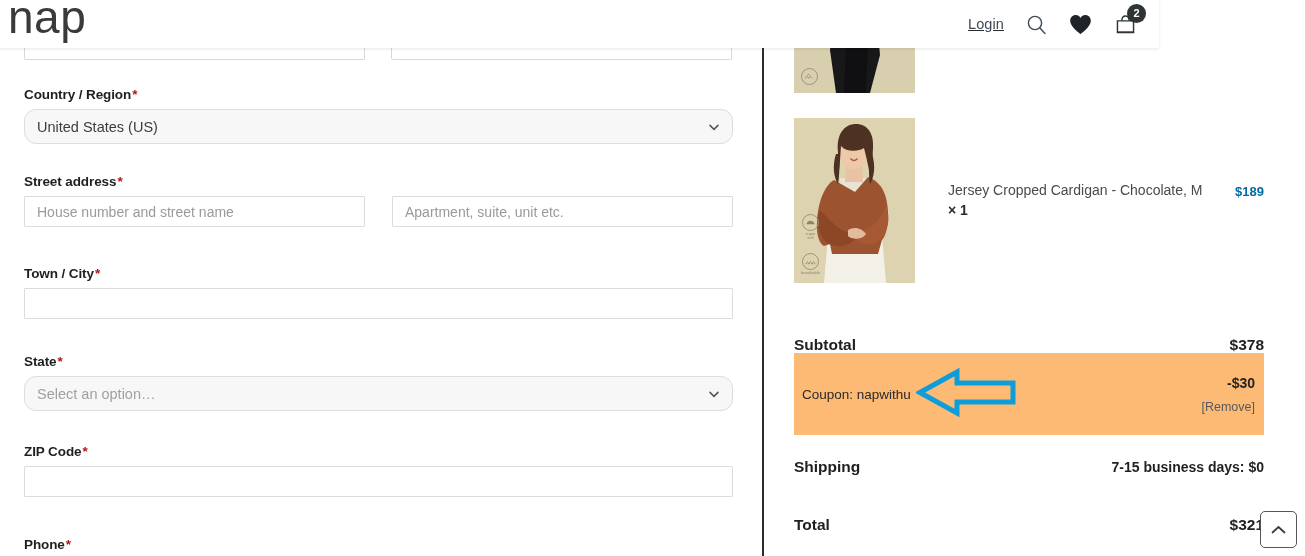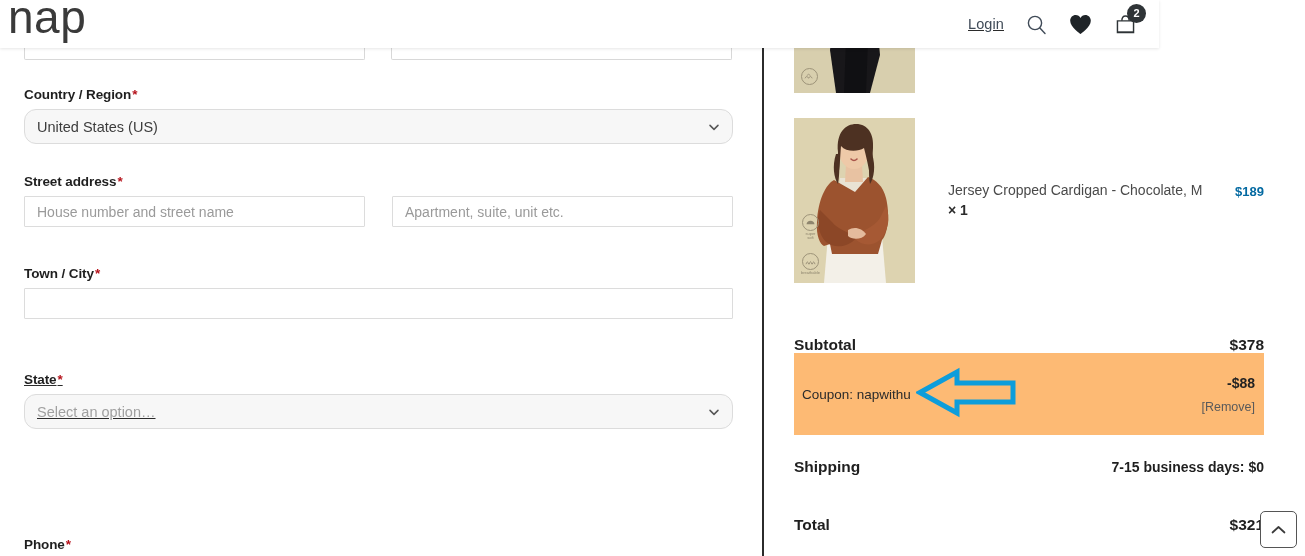--- a/index.html
+++ b/index.html
@@ -266,30 +266,34 @@
         <input class="tinput half" type="text" placeholder="House number and street name" style="">
         <input class="tinput half" type="text" placeholder="Apartment, suite, unit etc." style="">
       </div>
     </div>
 
     <div class="field-block" style="position:absolute; left:24px; top:218px;">
       <label class="flabel"><span>Town / City</span><span class="req">*</span></label>
       <input class="tinput" type="text" placeholder="" style="">
     </div>
 
-    <div class="field-block" style="position:absolute; left:24px; top:324px;text-decoration:underline;">
+    <div class="field-block" style="position:absolute; left:24px; top:306px;">
       <label class="flabel"><span>State</span><span class="req">*</span></label>
       <div class="tselect">
         <span class="value placeholder">Select an option…</span>
         <svg class="chev" viewBox="0 0 12 12">
           <path d="M2 4.4 L6 8.4 L10 4.4" fill="none" stroke="#555" stroke-width="1.5" stroke-linecap="round" stroke-linejoin="round"></path>
         </svg>
       </div>
     </div>
 
+    <div class="field-block" style="position:absolute; left:24px; top:396px;">
+      <label class="flabel"><span>ZIP Code</span><span class="req">*</span></label>
+      <input class="tinput" type="text" placeholder="" style="">
+    </div>
 
     <div class="field-block" style="position:absolute; left:24px; top:489px;">
       <label class="flabel"><span>Phone</span><span class="req">*</span></label>
     </div>
   </div>
 
   <div id="divider"></div>
 
   <div id="right-col">
 
@@ -362,21 +366,21 @@
     </div>
 
     <div class="sum-row" style="position:absolute; left:29px; top:268px; width:470px;margin-top:20px;">
       <span>Subtotal</span>
       <span class="val">$378</span>
     </div>
 
     <div id="coupon-row" style="position:absolute; left:29px; top:305px; width:470px;">
       <span id="coupon-label">Coupon: napwithu</span>
       <div class="coupon-right">
-        <span id="coupon-amount">-$88</span>
+        <span id="coupon-amount">-$30</span>
         <a id="coupon-remove" href="#">[Remove]</a>
       </div>
 
       <svg id="arrow-annot" viewBox="0 0 102 53">
         <path d="M4 26.5 L41 6 L41 17 L97 17 L97 36 L41 36 L41 47 Z" fill="none" stroke="#0d9ddb" stroke-width="5" stroke-linejoin="miter"></path>
       </svg>
     </div>
 
     <div class="sum-row" style="position:absolute; left:29px; top:410px; width:470px;">
       <span>Shipping</span>

